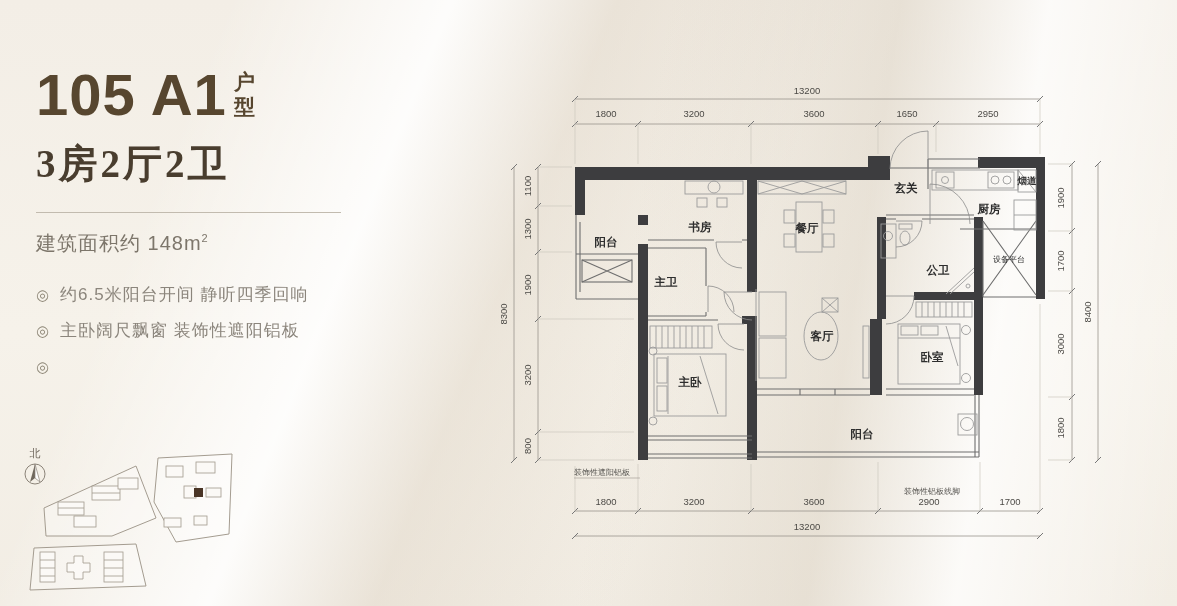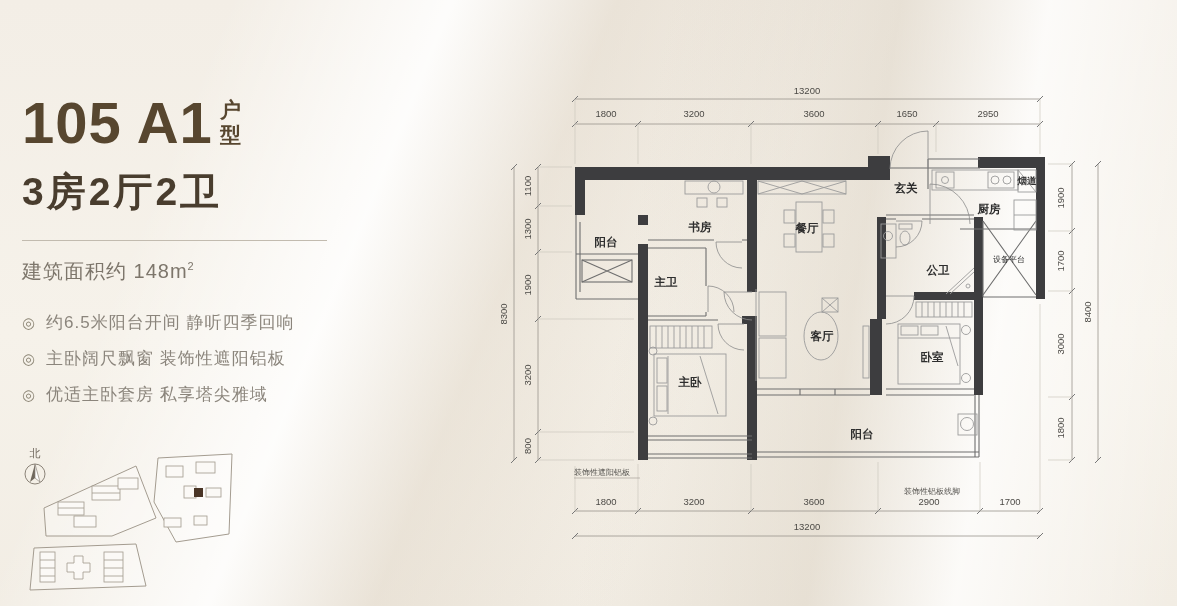--- a/index.html
+++ b/index.html
@@ -2,26 +2,26 @@
 <html><head>
 <meta charset="utf-8">
 <style>
   html,body{margin:0;padding:0;}
   .page{position:relative;width:1177px;height:606px;overflow:hidden;
         background:linear-gradient(180deg,#f3eee6 0%,#f6f2ea 55%,#f2ede4 100%);
         font-family:"Liberation Sans",sans-serif;}
   .ribbon1,.ribbon2{position:absolute;inset:-15%;pointer-events:none;}
   .ribbon1{background:linear-gradient(112deg,rgba(255,255,255,0) 24%,rgba(255,255,255,.85) 36%,rgba(223,213,198,.45) 45%,rgba(255,255,255,0) 58%);}
   .ribbon2{background:linear-gradient(99deg,rgba(255,255,255,0) 52%,rgba(214,204,188,.40) 66%,rgba(255,255,255,.75) 75%,rgba(255,255,255,0) 88%);}
-  .panel{position:absolute;left:22px;top:66px;width:330px;margin-top:28px;}
+  .panel{position:absolute;left:36px;top:66px;width:330px;}
   .title-row{display:flex;align-items:flex-start;}
   .title{font-size:58px;line-height:1;font-weight:600;color:#57462f;letter-spacing:1px;}
   .title-tag{display:flex;flex-direction:column;margin-left:7px;margin-top:3px;
              font-size:21px;line-height:1.2;font-weight:600;color:#57462f;}
-  .subtitle{margin-top:13px;font-family:Liberation Sans, sans-serif;font-weight:700;
+  .subtitle{margin-top:13px;font-family:Liberation Serif, serif;font-weight:700;
             font-size:39px;color:#493d2e;letter-spacing:3px;}
   .divider{width:305px;height:1px;background:#c2bbaf;margin:21px 0 17px 0;}
   .area{font-size:20px;color:#7d766b;letter-spacing:1px;}
   .area sup{font-size:11px;}
   .bullets{list-style:none;margin:27px 0 0 0;padding:0;}
   .bullets li{display:flex;gap:10px;align-items:flex-start;
               font-size:17px;line-height:21px;color:#8b857c;margin-bottom:15px;letter-spacing:1px;}
   .b-icon{color:#8f8878;font-size:15px;line-height:21px;}
   .siteplan{position:absolute;left:8px;top:442px;}
   .floorplan{position:absolute;left:500px;top:64px;}
@@ -49,21 +49,20 @@
       <li>
         <span class="b-icon">◎</span>
         <span>约6.5米阳台开间 静听四季回响</span>
       </li>
       <li>
         <span class="b-icon">◎</span>
         <span>主卧阔尺飘窗 装饰性遮阳铝板</span>
       </li>
       <li>
         <span class="b-icon">◎</span>
-        <span>优适主卧套房 私享塔尖雅域</span>
       </li>
     </ul>
   </div>
 
   <div class="siteplan">
     <svg width="230" height="160" viewBox="0 0 230 160">
       <g>
         <text x="27" y="15" font-size="11" fill="#6f675c" text-anchor="middle">北</text>
         <circle cx="27" cy="32" r="10" fill="none" stroke="#8b8378" stroke-width="1"></circle>
         <path d="M27 22 L22 40 L27 36 Z" fill="#6f675c"></path>

